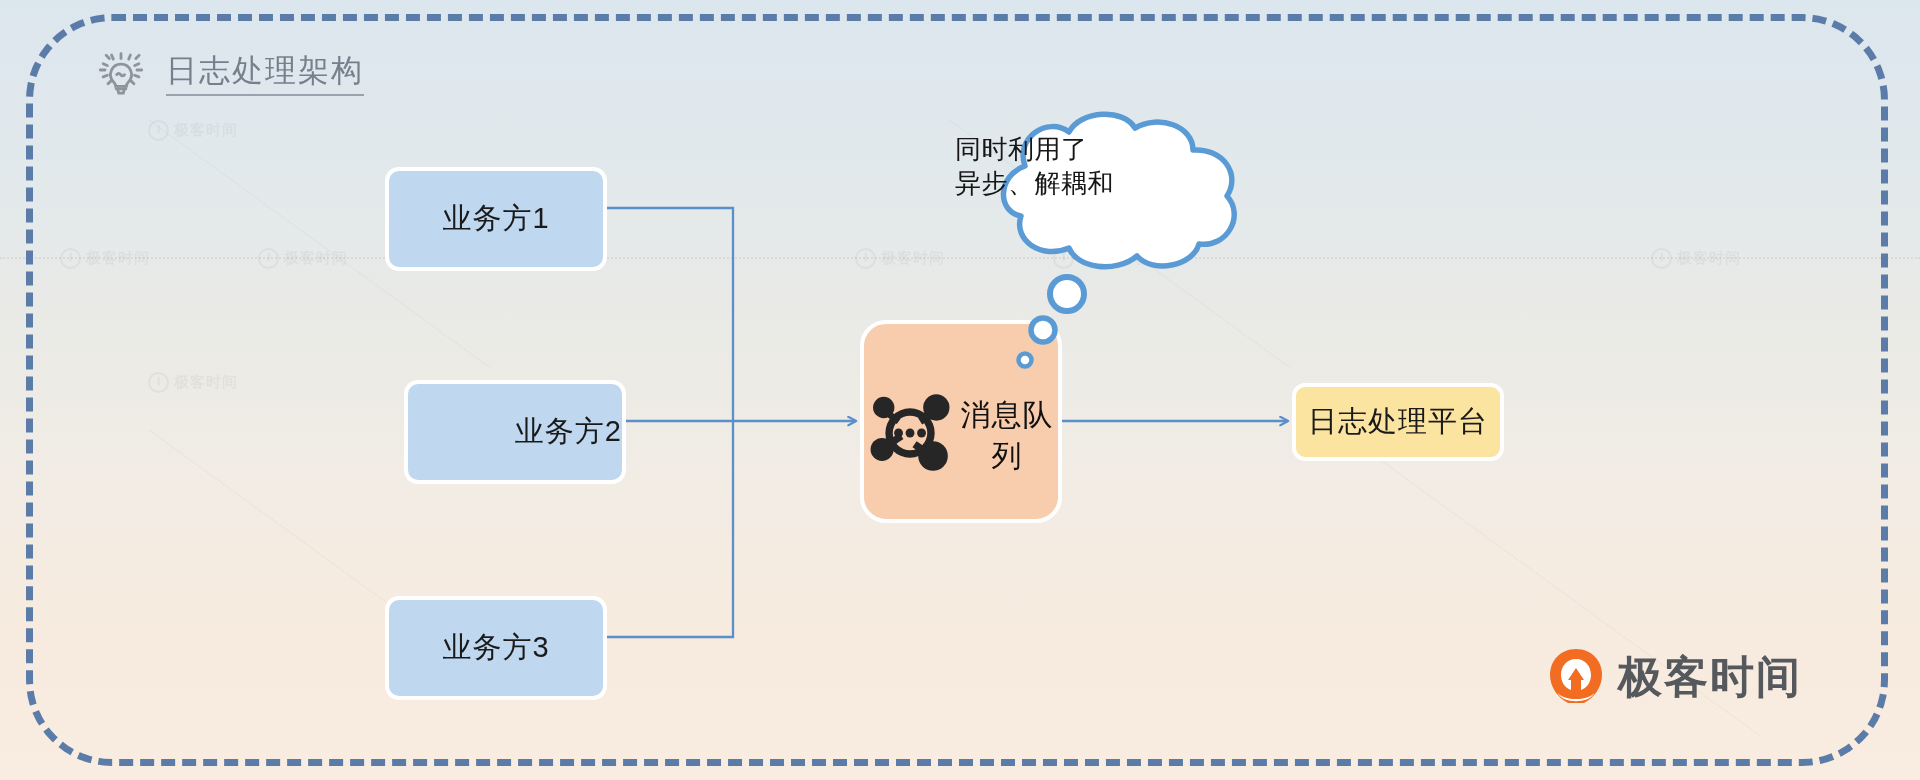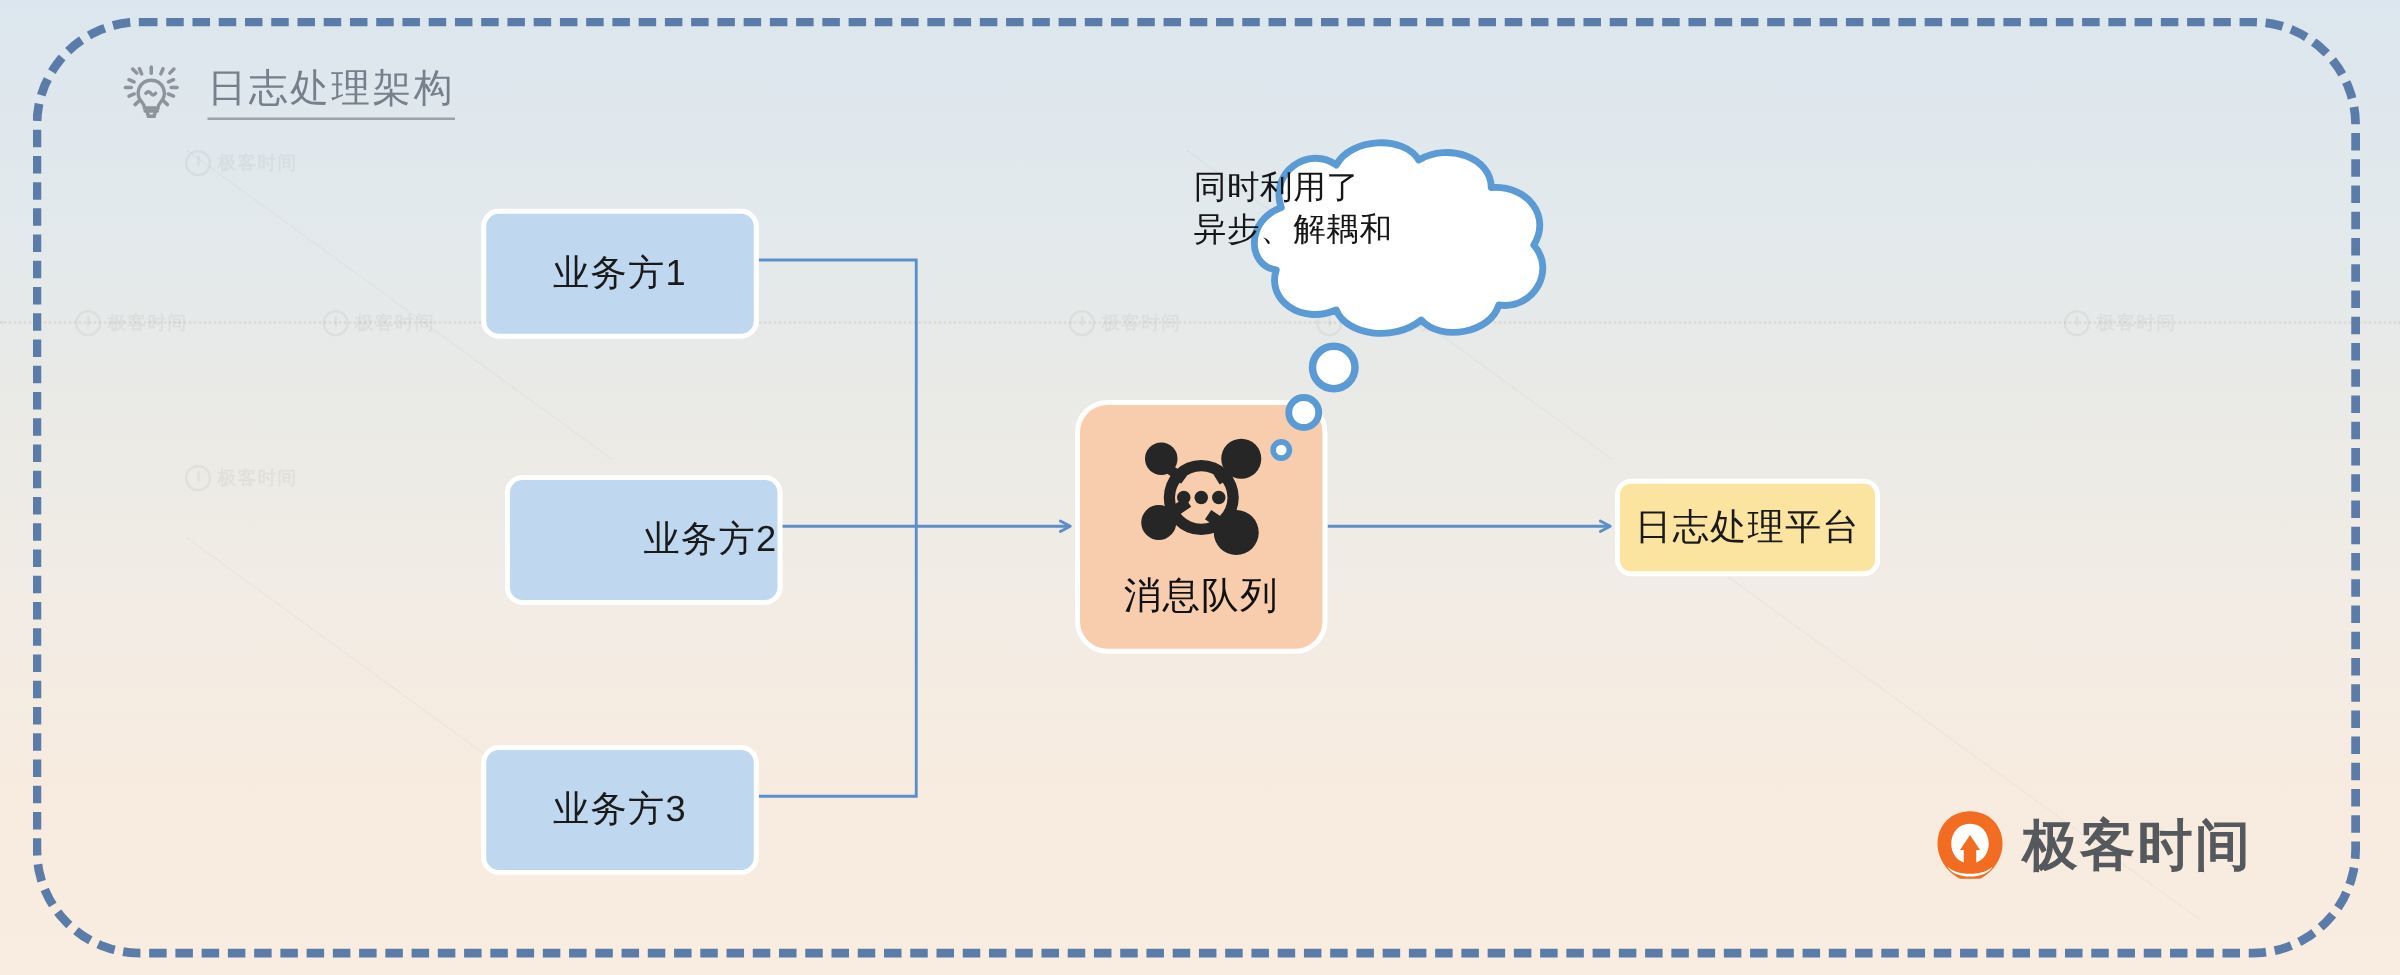--- a/index.html
+++ b/index.html
@@ -132,21 +132,21 @@
     border-radius: 13px;
   }
 
   #node-queue {
     left: 860px;
     top: 320px;
     width: 202px;
     height: 203px;
     background: #f8cdad;
     border-radius: 26px;
-    flex-direction: column;
+    flex-direction: row;
     justify-content: flex-start;
     padding-top: 22px;
   }
   #queue-icon { width: 112px; height: 104px; display: block; }
   #queue-label {
     font-size: 30px;
     color: #111111;
     margin-top: 6px;
     letter-spacing: 1px;
   }

